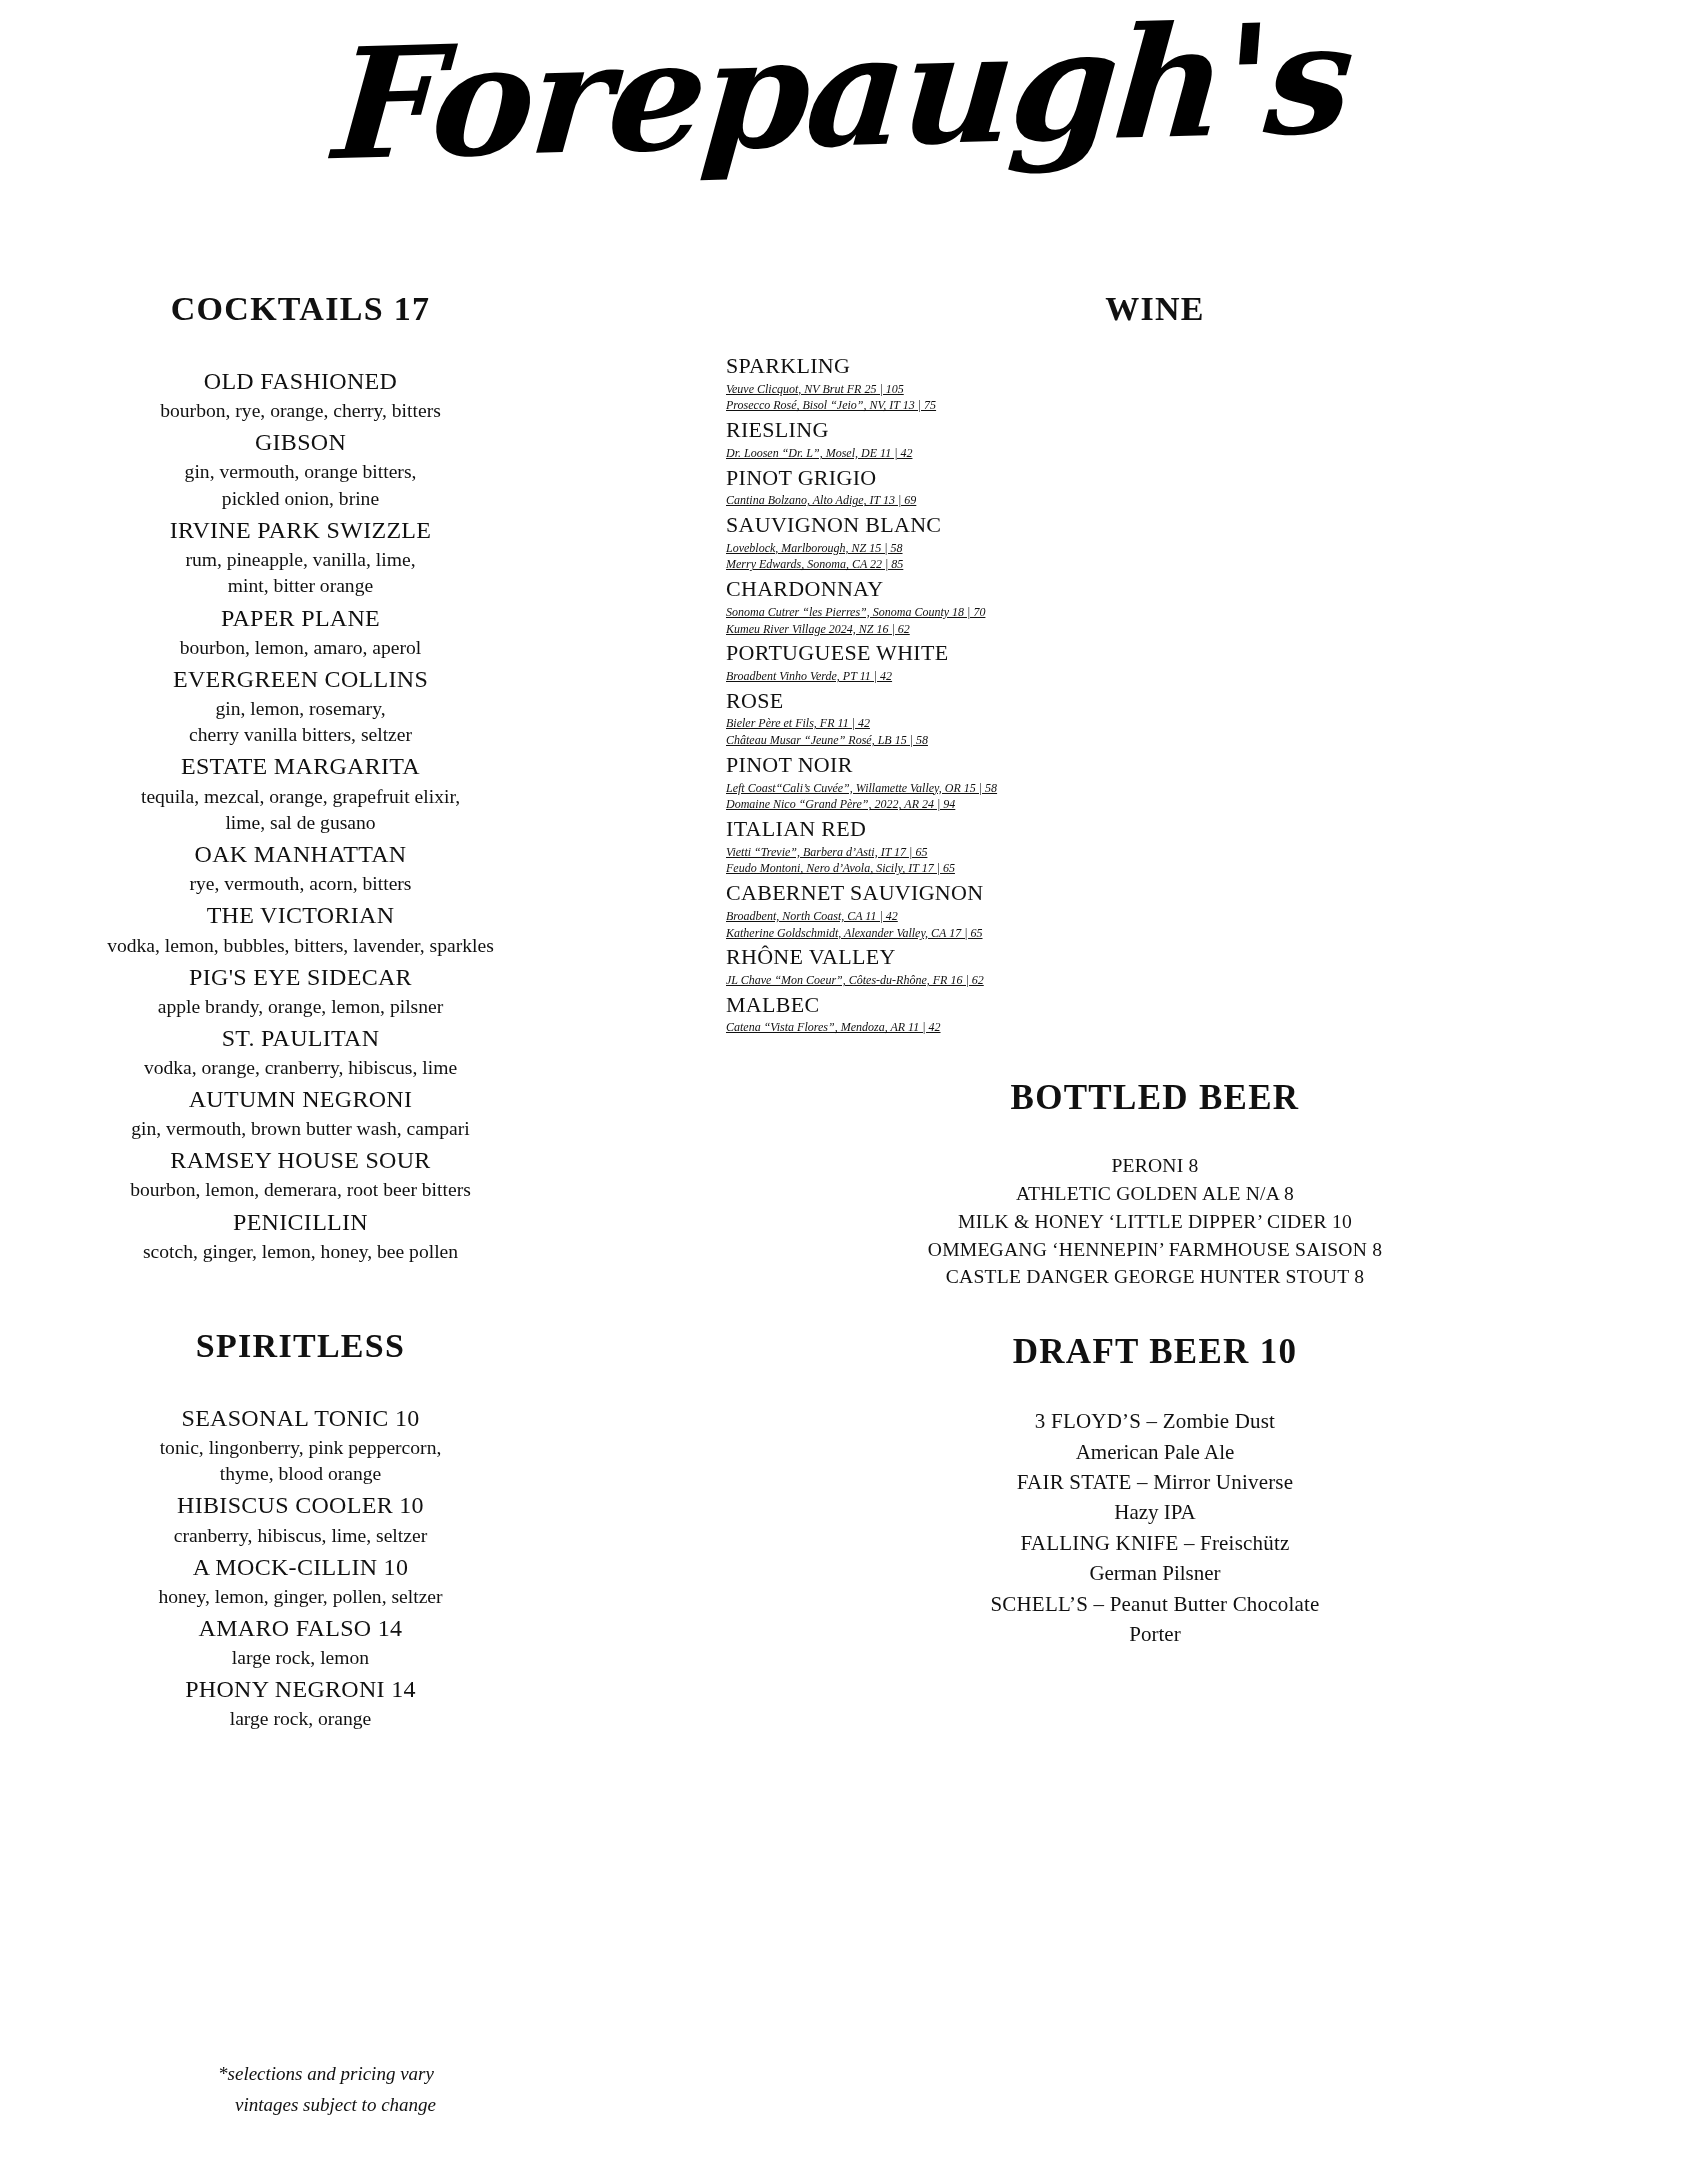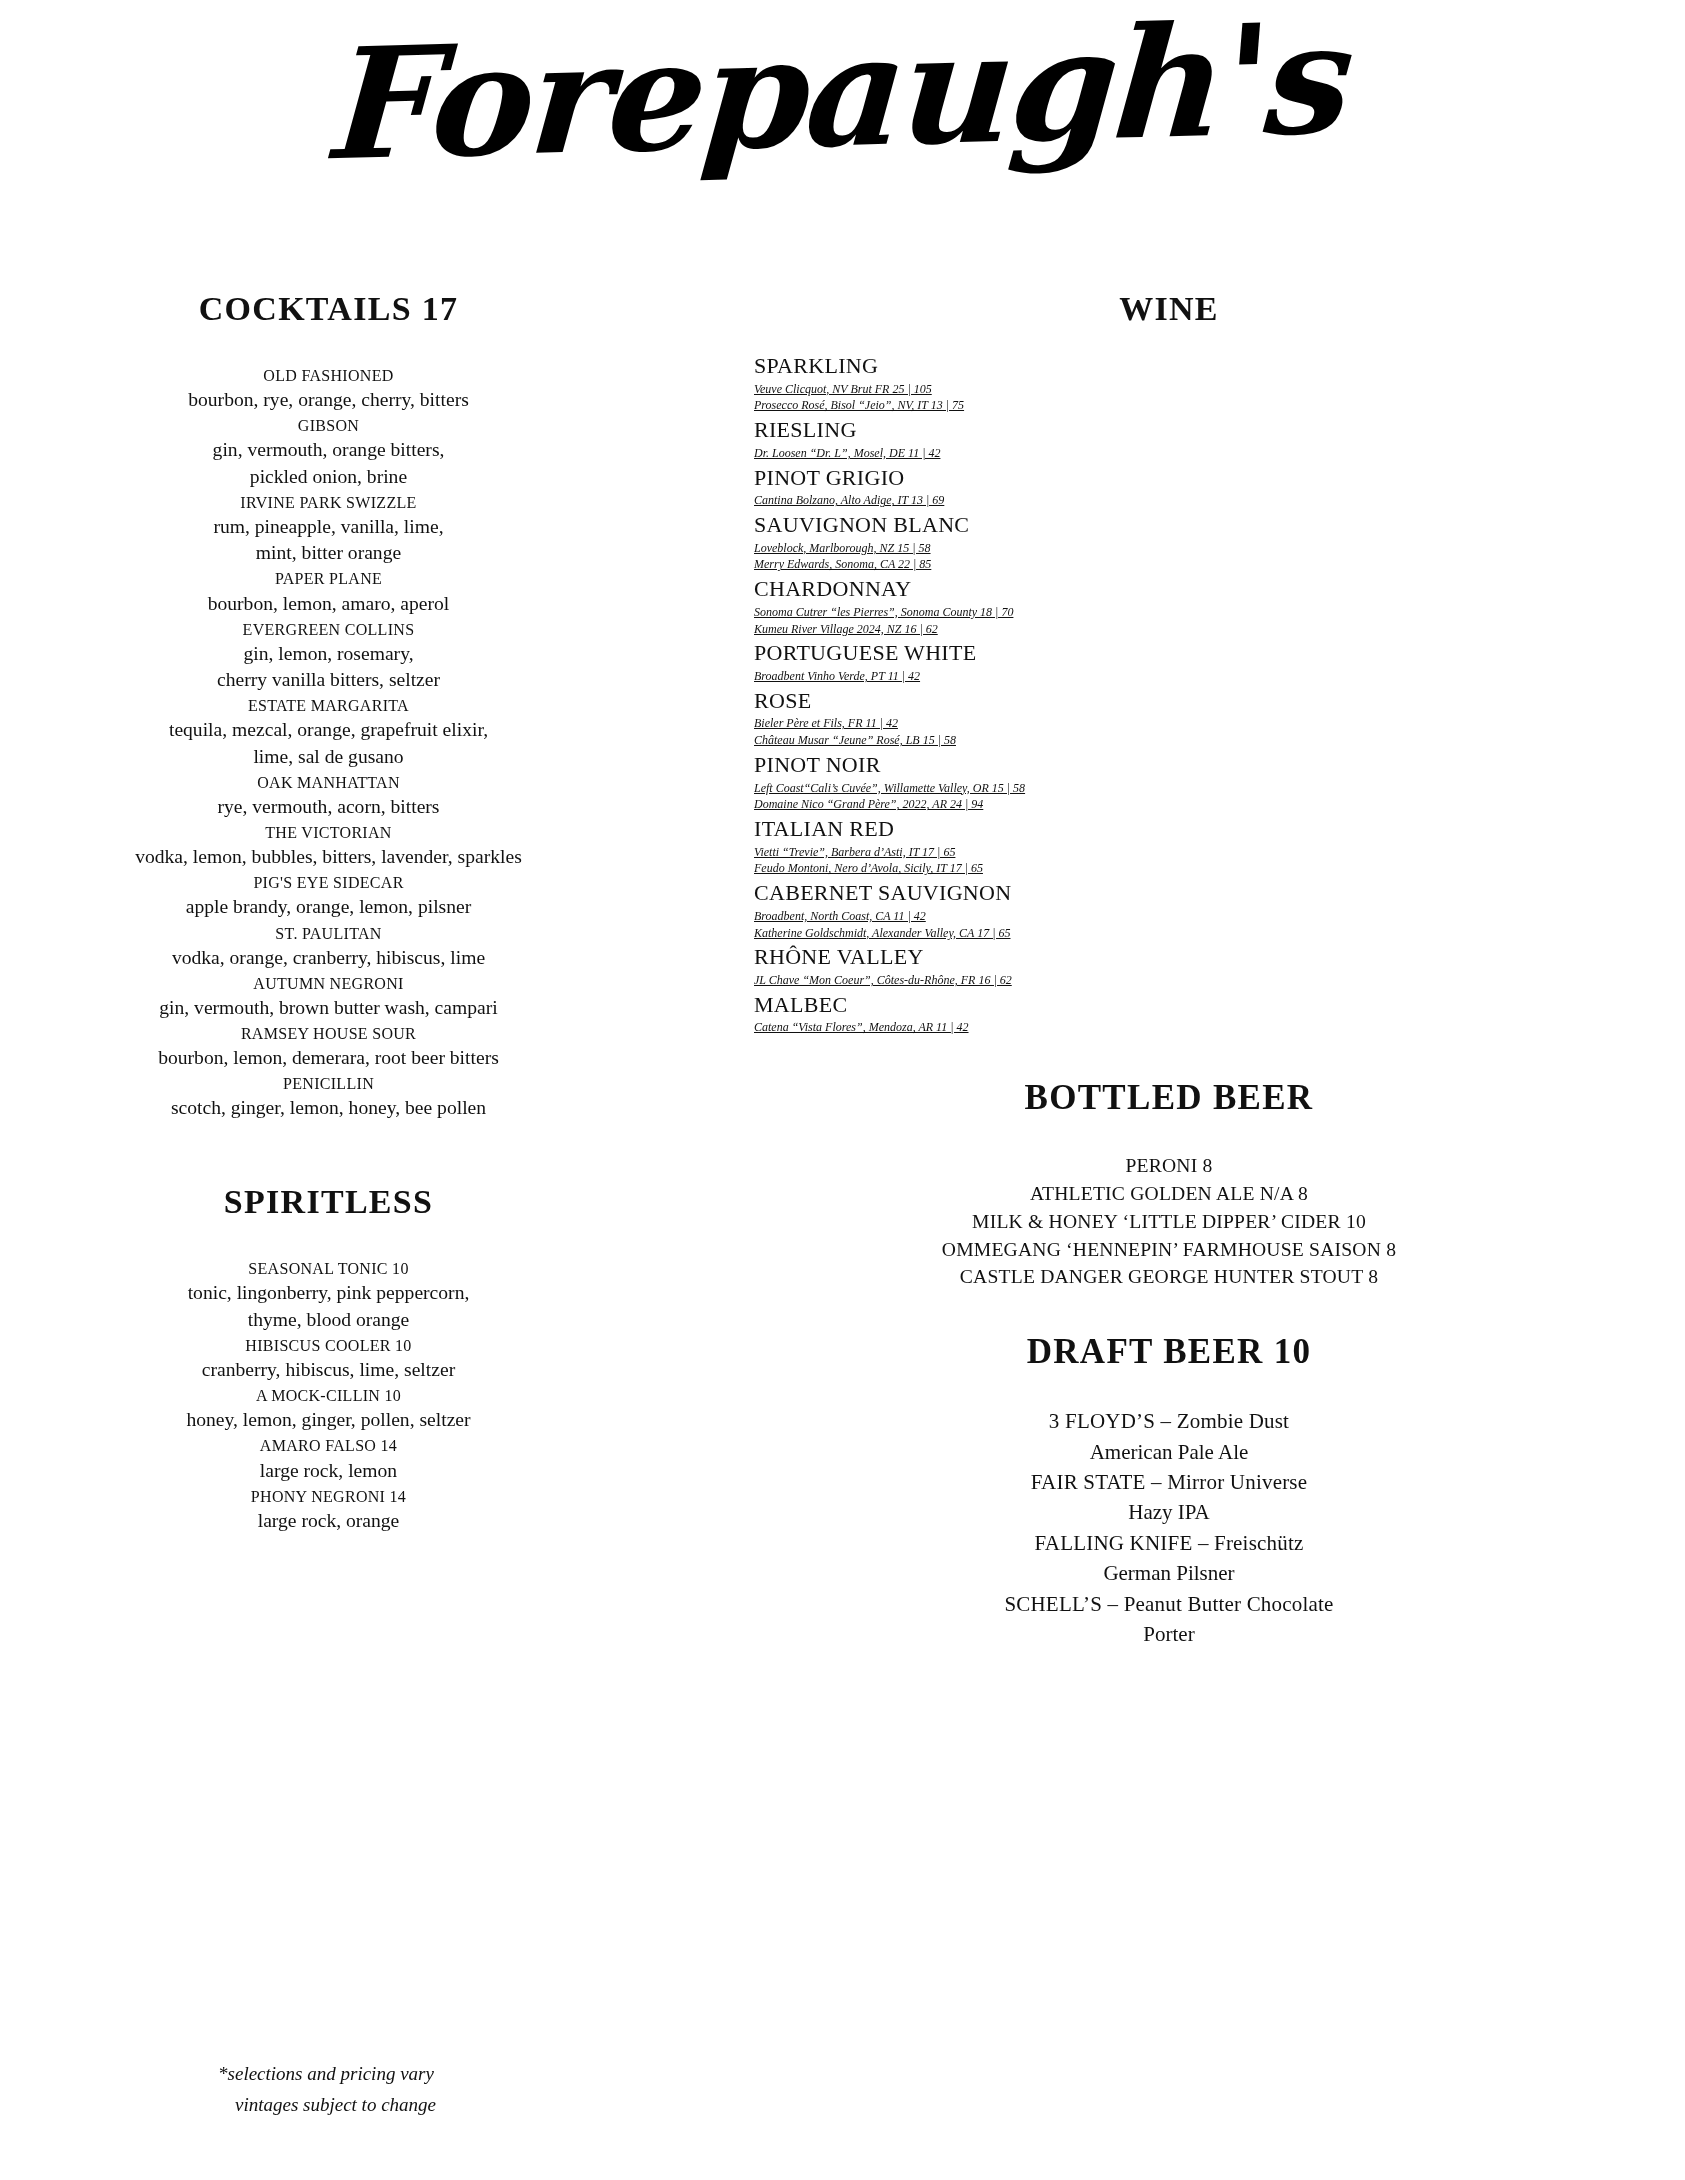--- a/index.html
+++ b/index.html
@@ -34,21 +34,21 @@
     display: inline-block;
     transform: skewX(-6deg) rotate(-1.5deg);
     line-height: 1.0;
   }
 
   
   .columns {
     display: flex;
     width: 100%;
     box-sizing: border-box;
-    padding: 0 102px 0 90px;
+    padding: 0 102px 0 62px;
   }
   .col-left {
     width: 477px;
     flex: 0 0 477px;
   }
   .col-right {
     flex: 1 1 auto;
     padding-left: 187px;
   }
 
@@ -68,21 +68,21 @@
     font-size: 35px;
     margin-bottom: 34px;
   }
 
   
   .drink {
     text-align: center;
     margin-bottom: 1.7px;
   }
   .drink-name {
-    font-size: 16px;
+    font-size: 24px;
     letter-spacing: 0.3px;
     line-height: 1.38;
   }
   .drink-desc {
     font-size: 19.6px;
     line-height: 1.35;
   }
 
   
   .wine-group {

